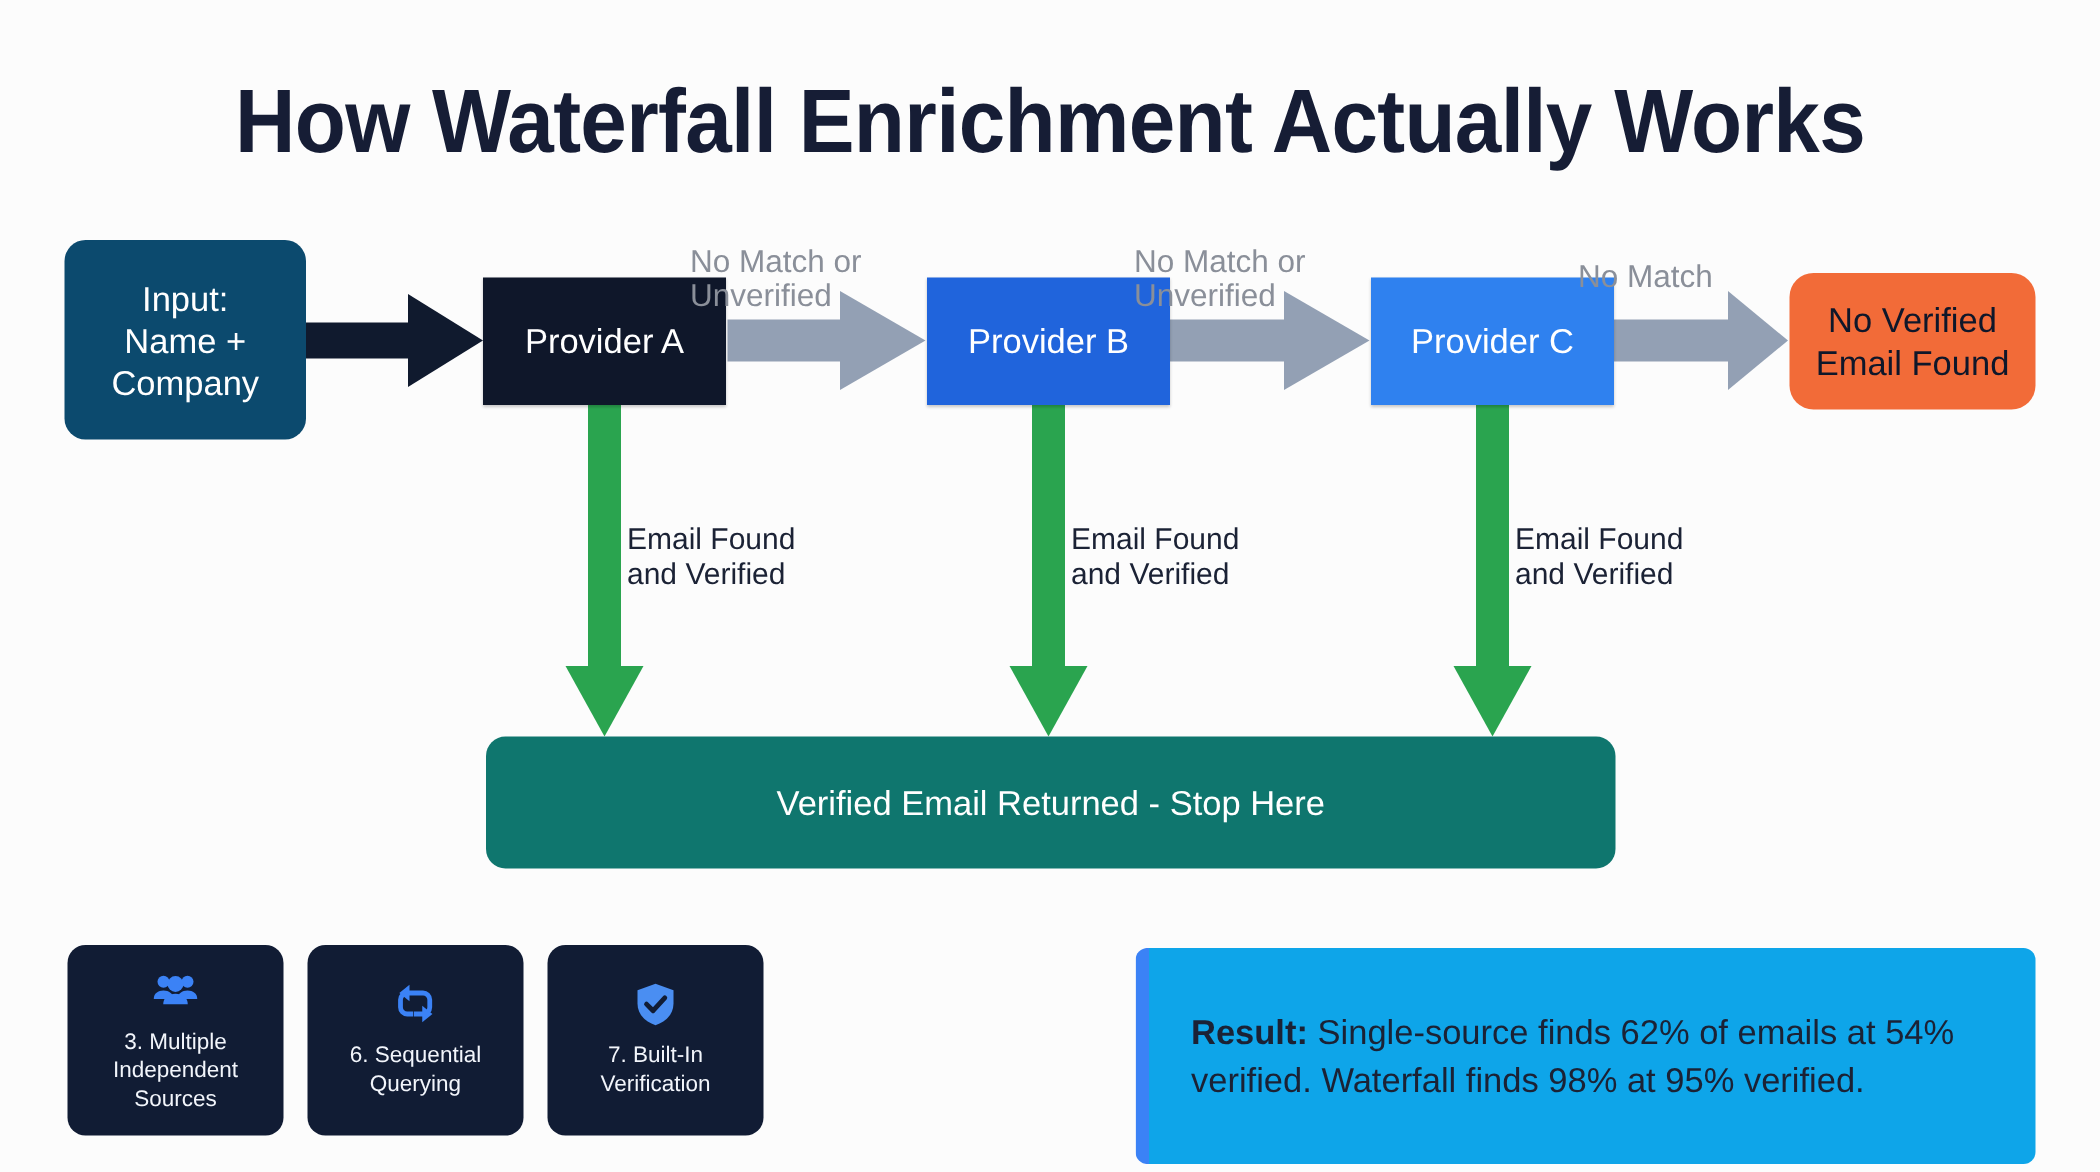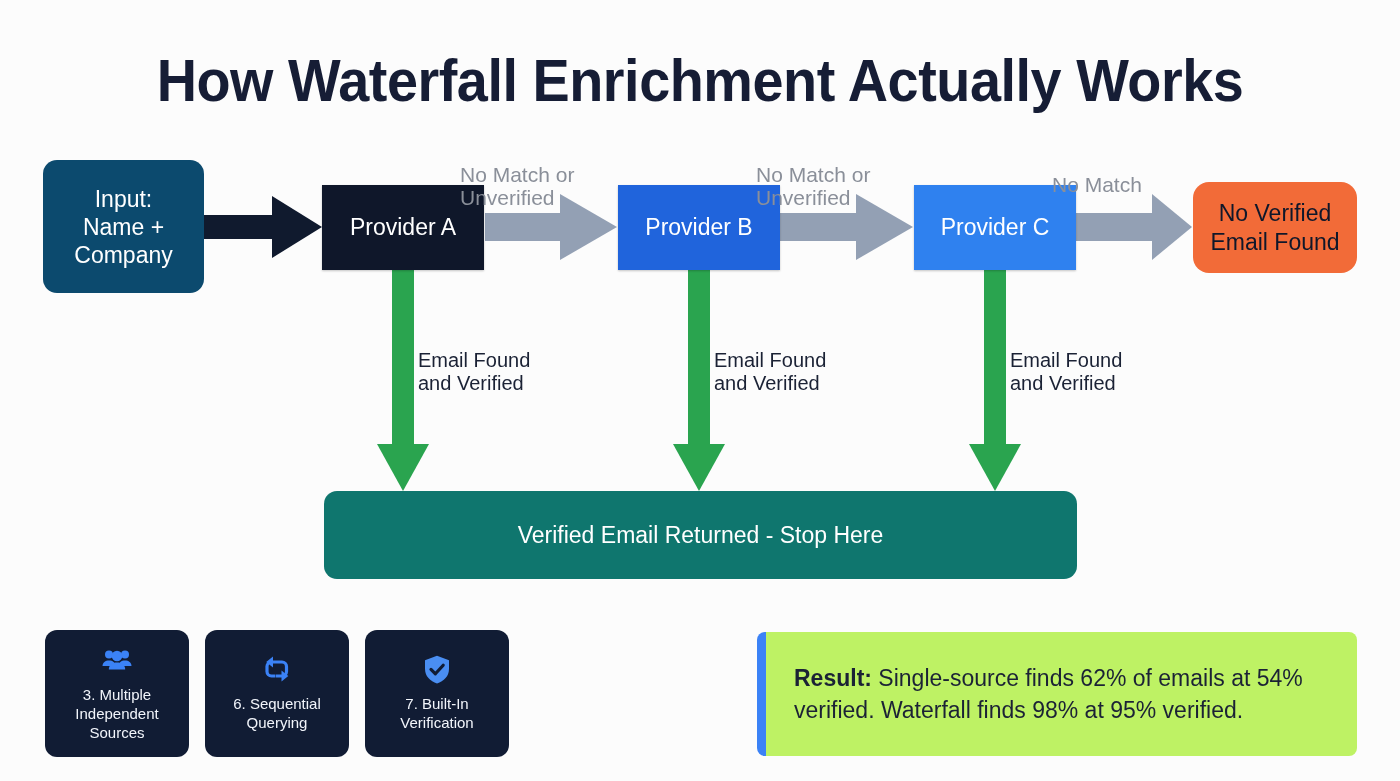--- a/index.html
+++ b/index.html
@@ -136,22 +136,22 @@
     text-align: center;
     padding: 0 8px;
     box-sizing: border-box;
   }
   .card-icon { margin-bottom: 11px; height: 28px; display: flex; align-items: center; }
   .card-label { white-space: pre-line; }
 
   
   #result-callout {
     left: 757px; top: 632px;
-    width: 600px; height: 124px;
-    background: #bef264;
+    width: 600px; height: 144px;
+    background: #0ea5e9;
     border-left: 9px solid #3b82f6;
     border-radius: 8px;
     box-sizing: border-box;
     display: flex;
     align-items: center;
     padding: 0 24px 0 28px;
   }
   #result-text {
     font-size: 23px;
     line-height: 32px;

